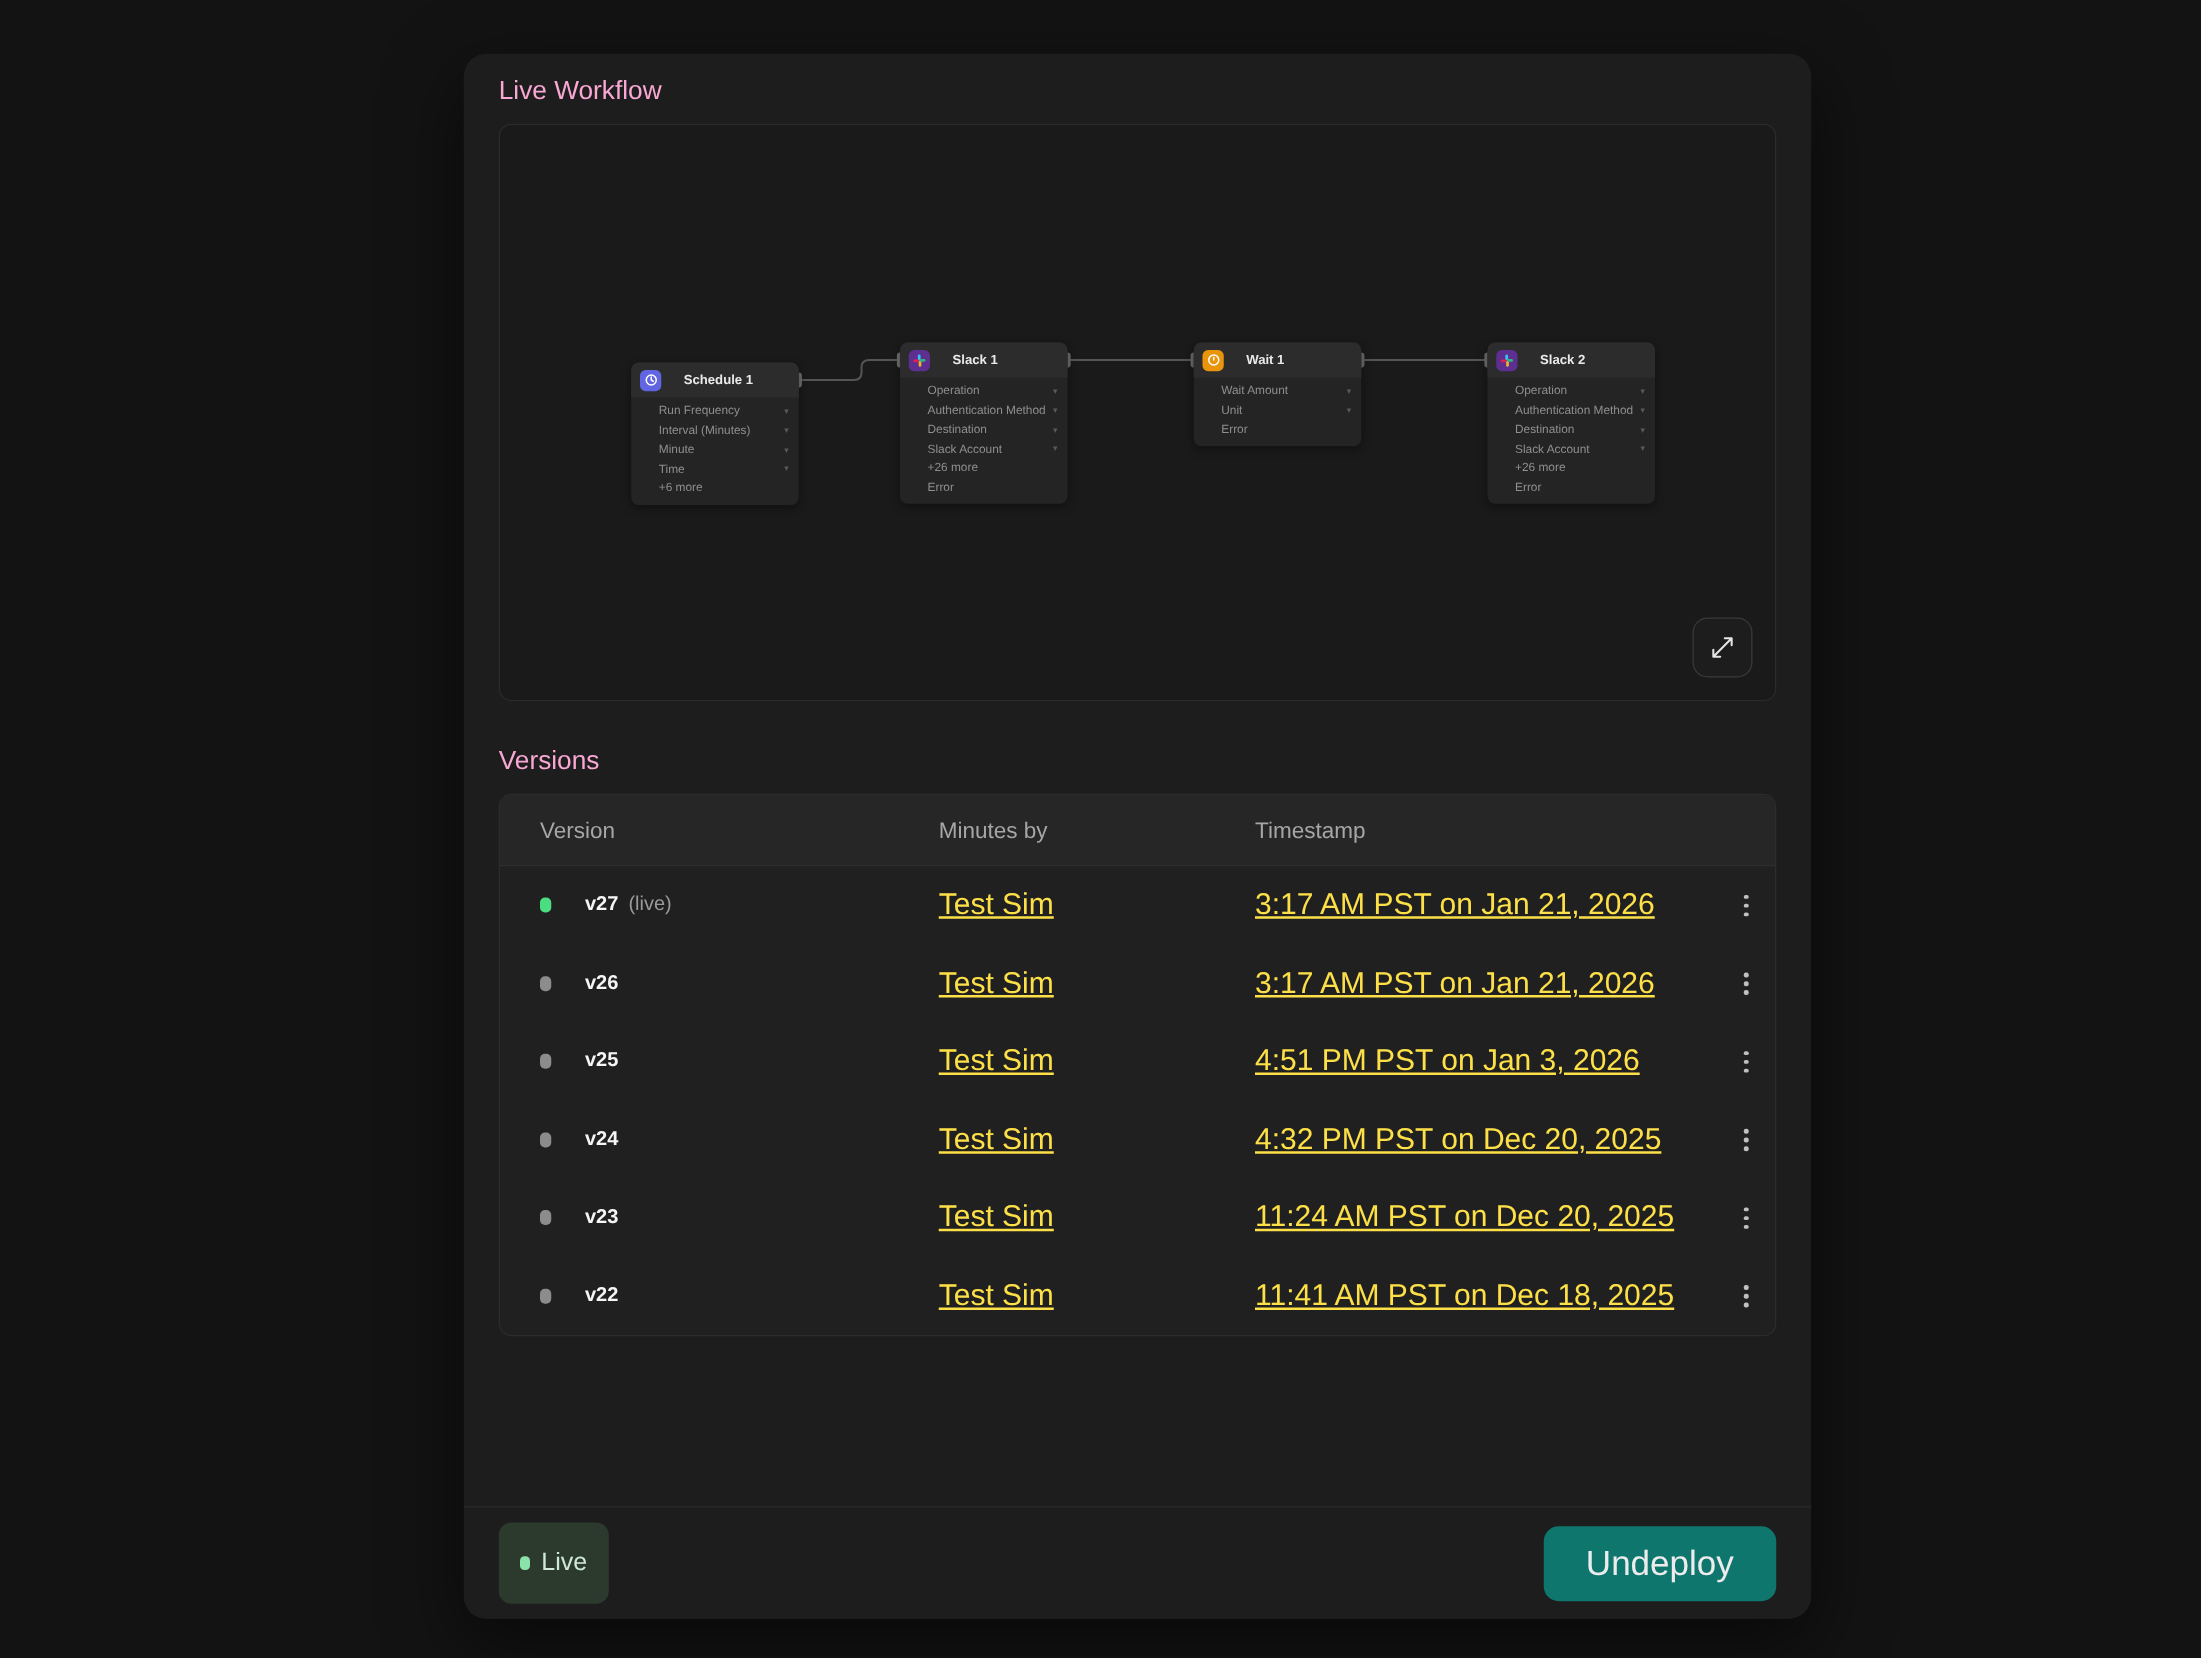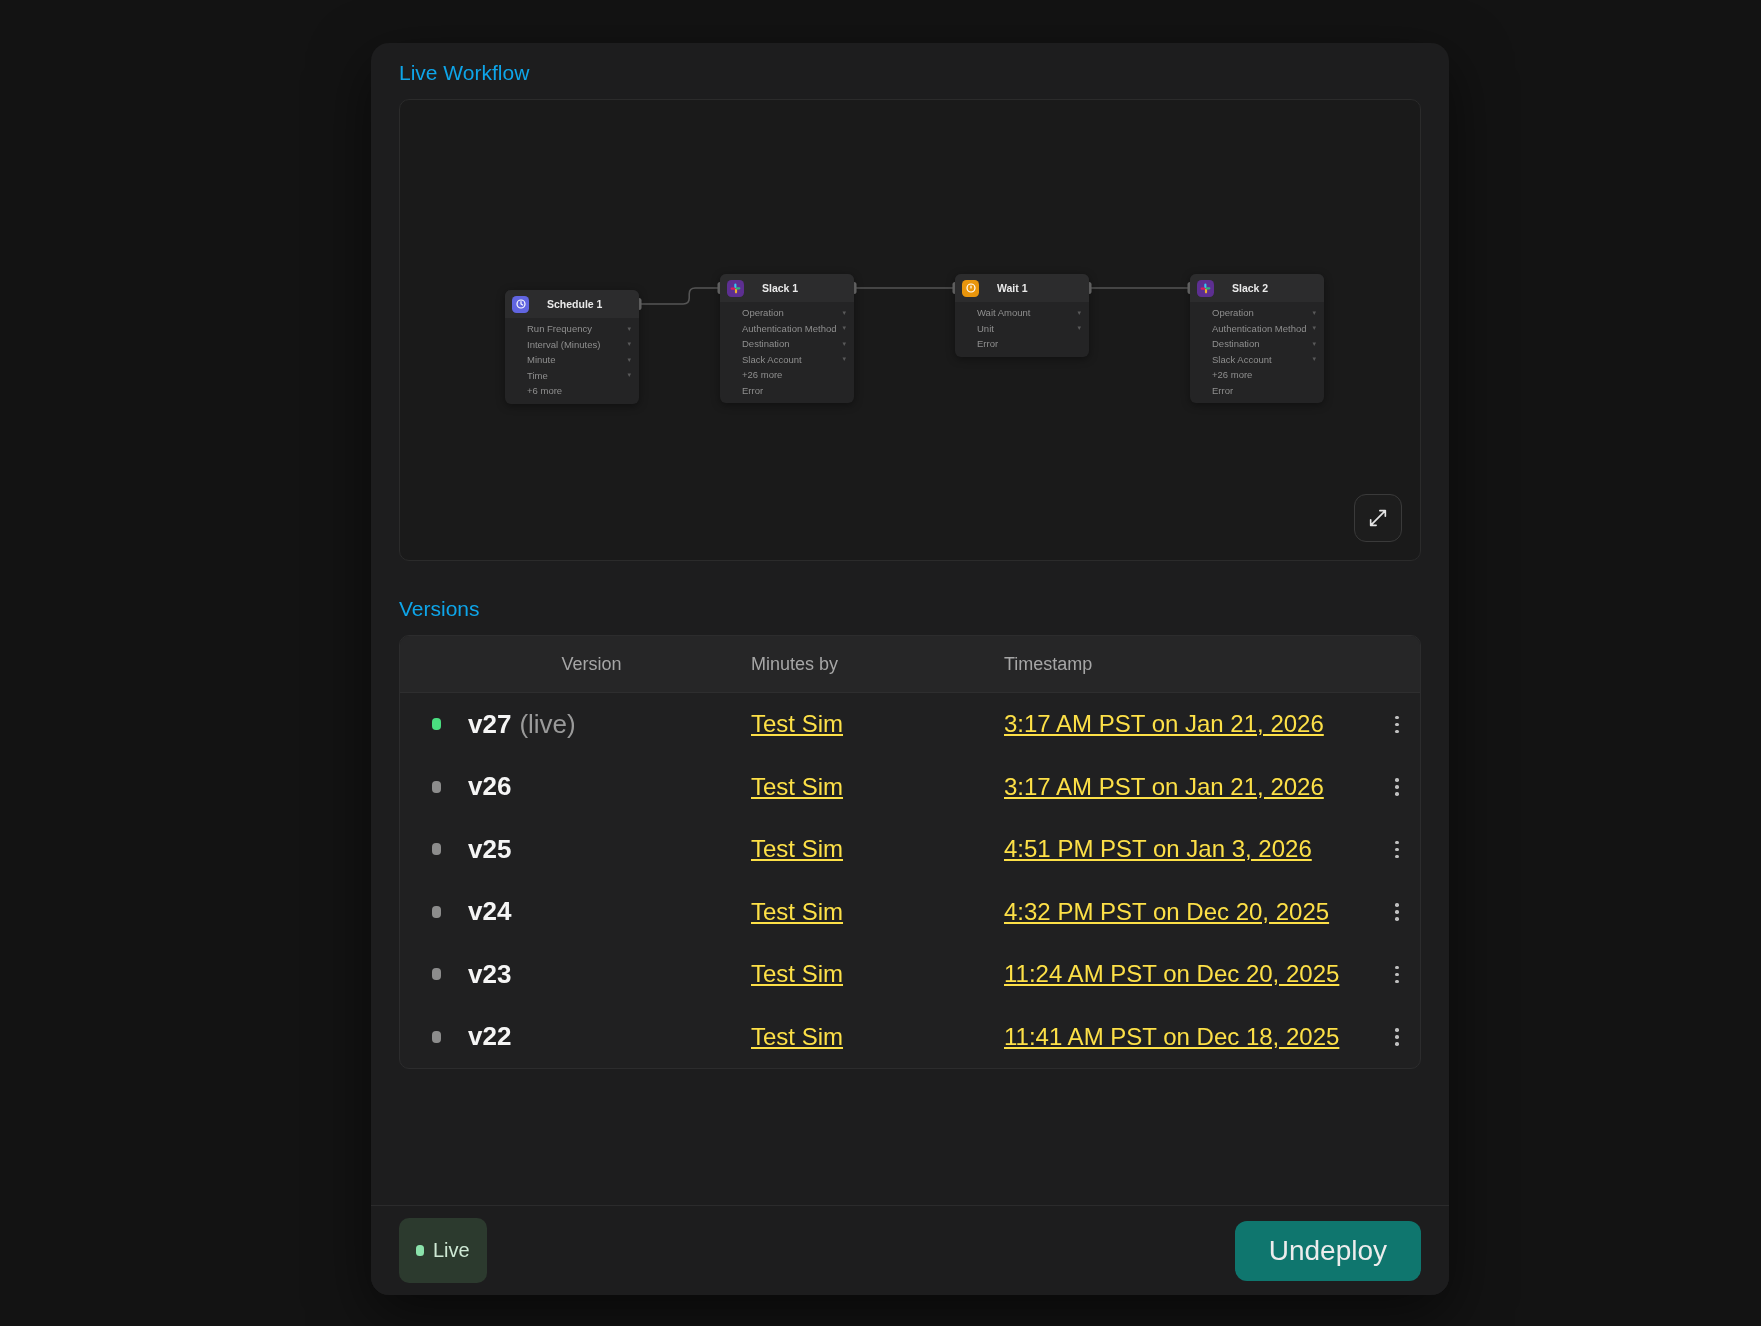--- a/index.html
+++ b/index.html
@@ -18,21 +18,21 @@
   .close-btn { background:none; border:none; cursor:pointer; padding:4px; display:flex; }
   .close-btn svg { width:24px; height:24px; stroke:#d6d6d6; }
   .tabs { display:flex; gap:44px; margin-top:24px; }
   .tab { color:#9b9b9b; font-size:20px; padding:0 2px 16px 2px; border-bottom:2.5px solid transparent;
          cursor:pointer; background:none; border-top:none; border-left:none; border-right:none;
          font-family:inherit; }
   .tab.active { color:#ffffff; border-bottom-color:#ffffff; }
 
   
   .modal-body { padding:18px 28px 0 28px; flex:1 1 auto; }
-  .section-heading { color:#0ea5e9; font-size:21px; font-weight:500; }
+  .section-heading { color:#f9a8d4; font-size:21px; font-weight:500; }
 
   
   .canvas { position:relative; margin-top:14px; width:1022px; height:462px;
             background:#1a1a1a; border:1px solid #2b2b2b; border-radius:10px; overflow:hidden; }
   .edges { position:absolute; inset:0; width:100%; height:100%; }
 
   .wf-node { position:absolute; width:134px; border-radius:6px; background:#242425;
              box-shadow:0 2px 8px rgba(0,0,0,.4); font-size:9.5px; }
   .wf-node-header { display:flex; align-items:center; gap:18px; height:28px; padding:0 7px;
                     background:#2c2c2d; border-radius:6px 6px 0 0; }
@@ -50,24 +50,24 @@
   .expand-btn svg { width:22px; height:22px; stroke:#e5e5e5; }
 
   
   .versions-heading { margin-top:36px; }
   .vtable { margin-top:14px; width:1022px; border:1px solid #2c2c2d; border-radius:10px;
             overflow:hidden; background:#202021; }
   .vrow { display:grid; grid-template-columns:36px 283px 253px 1fr 46px; align-items:center;
           padding-left:32px; height:62.5px; }
   .vhead { background:#262627; border-bottom:1px solid #2e2e2f; height:57px; }
   .vhead .hcell { color:#a6a6a6; font-size:18px; }
-  .hcell-version { grid-column:1 / 3;text-align:center; }
+  .hcell-version { grid-column:1 / 3; }
   .vdot { width:9px; height:12px; border-radius:4px; background:#8c8c8c; }
   .vdot.live { background:#4ade80; }
-  .vname { color:#f5f5f5; font-size:26px; font-weight:600; }
+  .vname { color:#f5f5f5; font-size:16px; font-weight:600; }
   .vname .suffix { color:#9a9a9a; font-weight:400; margin-left:8px; }
   .vcell { color:#fde047; font-size:24px;text-decoration:underline; }
   .kebab { display:flex; flex-direction:column; gap:3.5px; align-items:center;
            background:none; border:none; cursor:pointer; padding:6px; }
   .kebab i { width:3.5px; height:3.5px; border-radius:50%; background:#c0c0c0; display:block; }
 
   
   .modal-footer { flex:0 0 90px; border-top:1px solid #2b2b2c; display:flex; align-items:center;
                   justify-content:space-between; padding:0 28px; background:#1d1d1e; }
   .live-badge { display:inline-flex; align-items:center; gap:9px; background:#2c3a2e;

